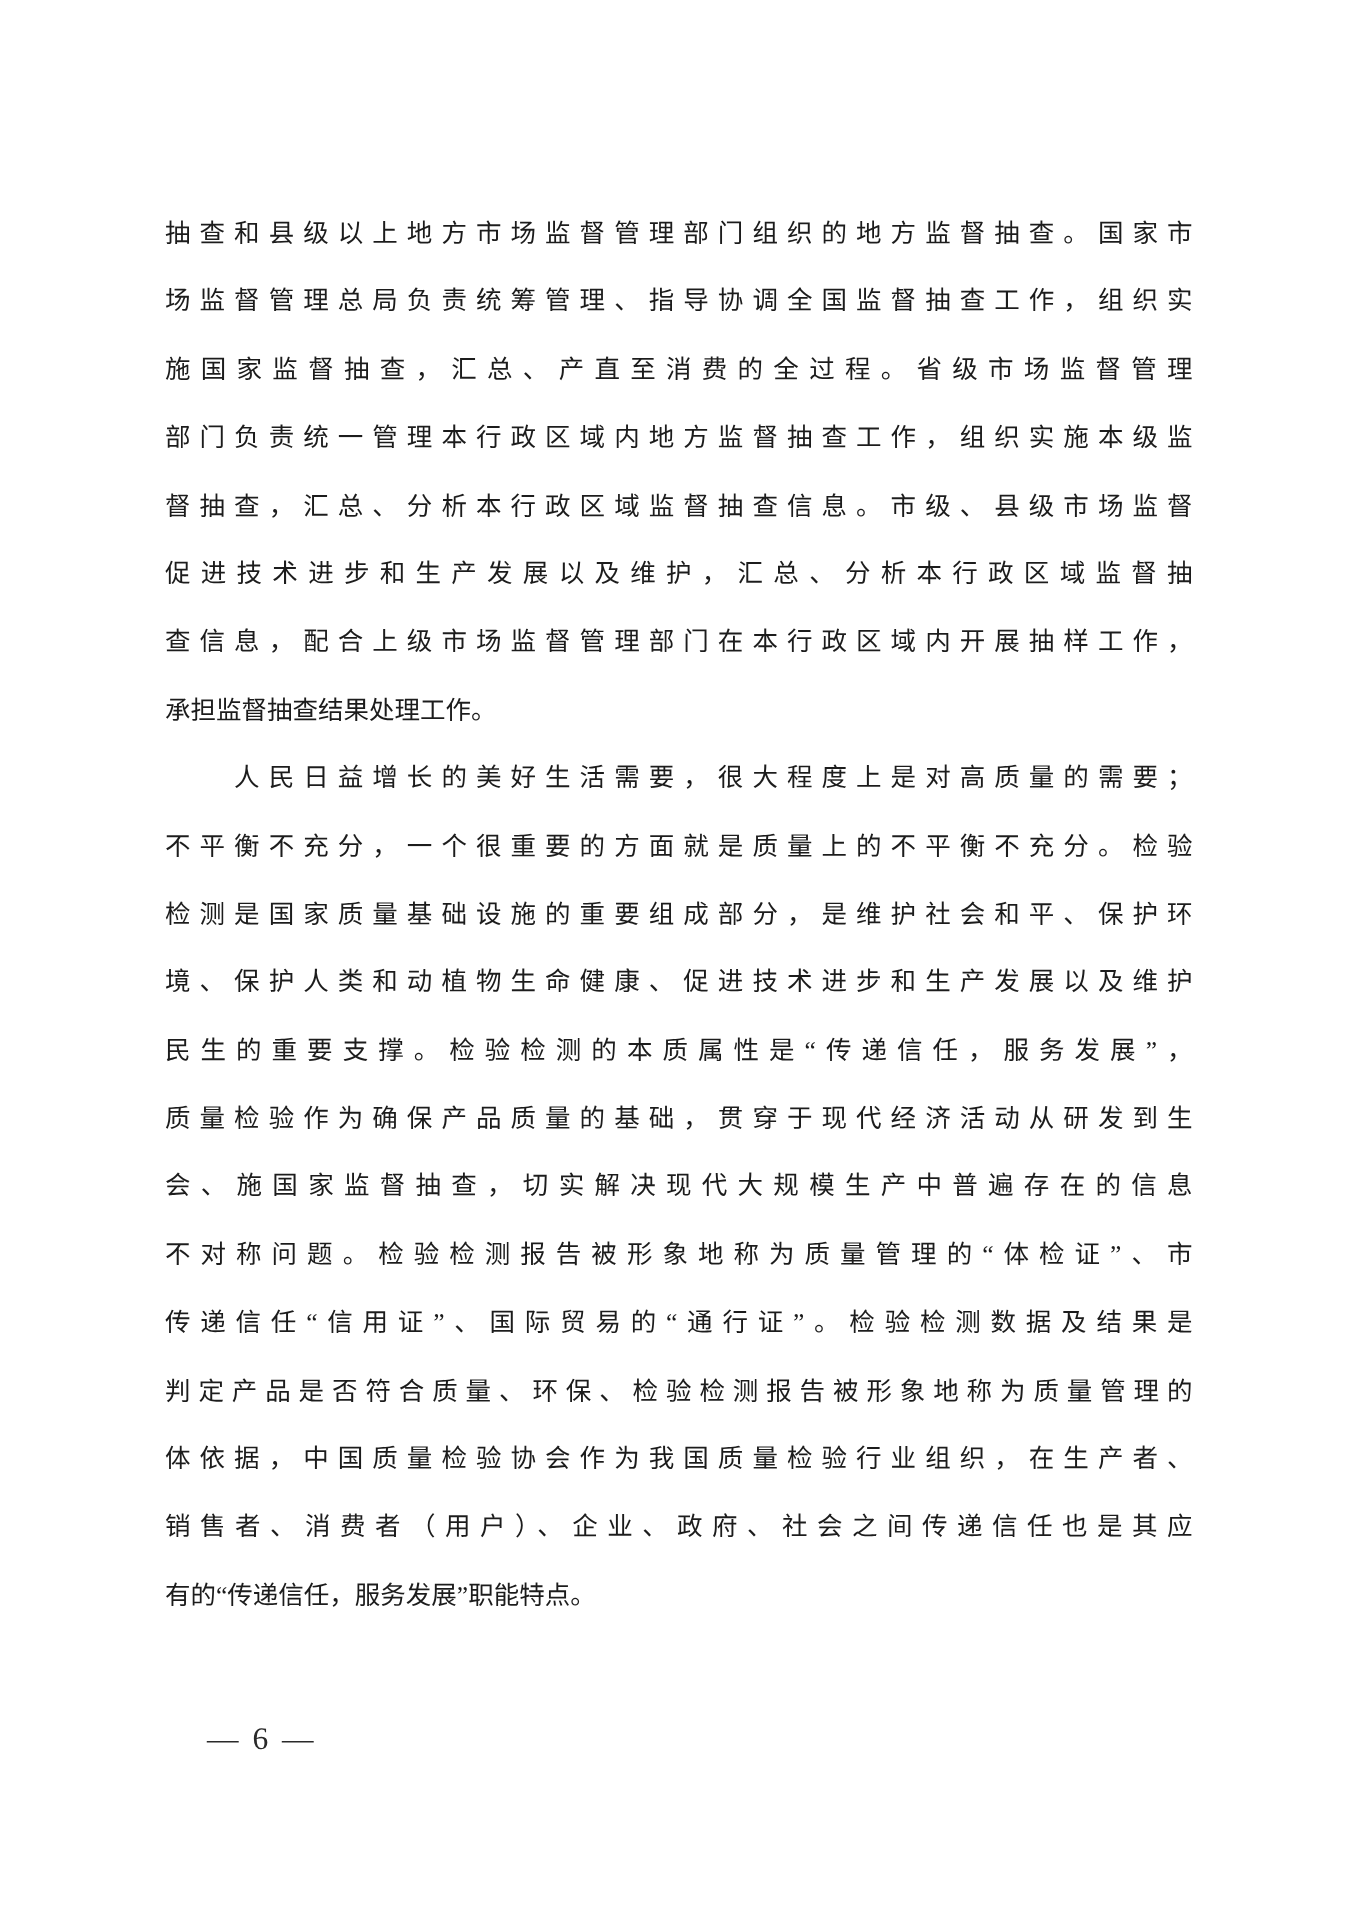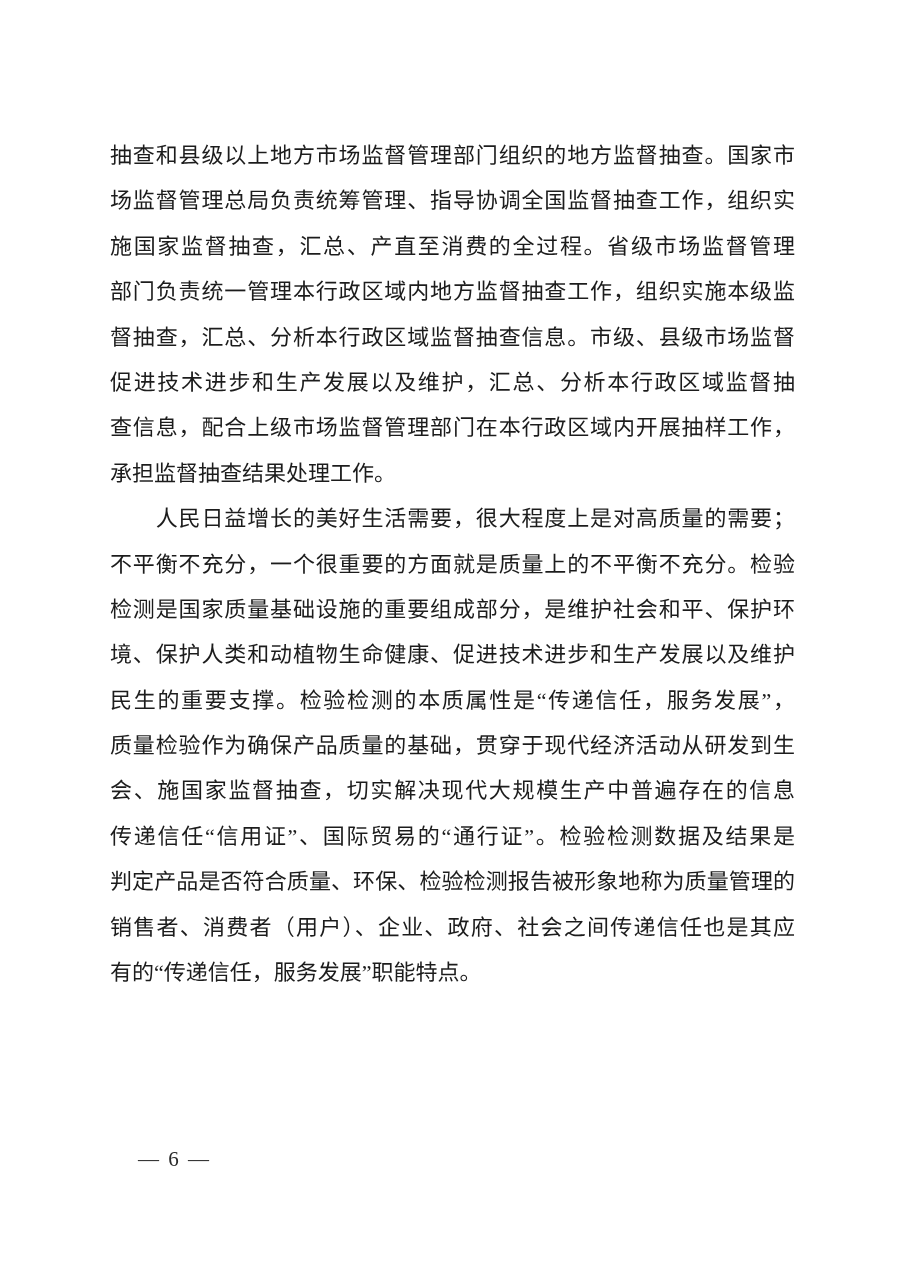--- a/index.html
+++ b/index.html
@@ -25,21 +25,21 @@
     top: 133px;
     width: 685px;
   }
   .paragraph {
     margin: 0;
     padding: 0;
   }
   .line {
     height: 45.4px;
     line-height: 45.4px;
-    font-size: 22px;
+    font-size: 17px;
     color: #1c1c1c;
     text-align: justify;
     text-align-last: justify;
     overflow: hidden;
     white-space: nowrap;
   }
   .line.para-last {
     text-align: right;
     text-align-last: left;
   }
@@ -70,20 +70,22 @@
         <div class="line para-last">承担监督抽查结果处理工作。</div>
       </div>
       <div class="paragraph">
         <div class="line">　　人民日益增长的美好生活需要，很大程度上是对高质量的需要；</div>
         <div class="line">不平衡不充分，一个很重要的方面就是质量上的不平衡不充分。检验</div>
         <div class="line">检测是国家质量基础设施的重要组成部分，是维护社会和平、保护环</div>
         <div class="line">境、保护人类和动植物生命健康、促进技术进步和生产发展以及维护</div>
         <div class="line">民生的重要支撑。检验检测的本质属性是“传递信任，服务发展”，</div>
         <div class="line">质量检验作为确保产品质量的基础，贯穿于现代经济活动从研发到生</div>
         <div class="line">会、施国家监督抽查，切实解决现代大规模生产中普遍存在的信息</div>
+        <div class="line">不对称问题。检验检测报告被形象地称为质量管理的“体检证”、市</div>
         <div class="line">传递信任“信用证”、国际贸易的“通行证”。检验检测数据及结果是</div>
         <div class="line">判定产品是否符合质量、环保、检验检测报告被形象地称为质量管理的</div>
+        <div class="line">体依据，中国质量检验协会作为我国质量检验行业组织，在生产者、</div>
         <div class="line">销售者、消费者（用户）、企业、政府、社会之间传递信任也是其应</div>
         <div class="line para-last">有的“传递信任，服务发展”职能特点。</div>
       </div>
     </div>
   <div class="page-number">— 6 —</div>
 </div>
 
 </body></html>

